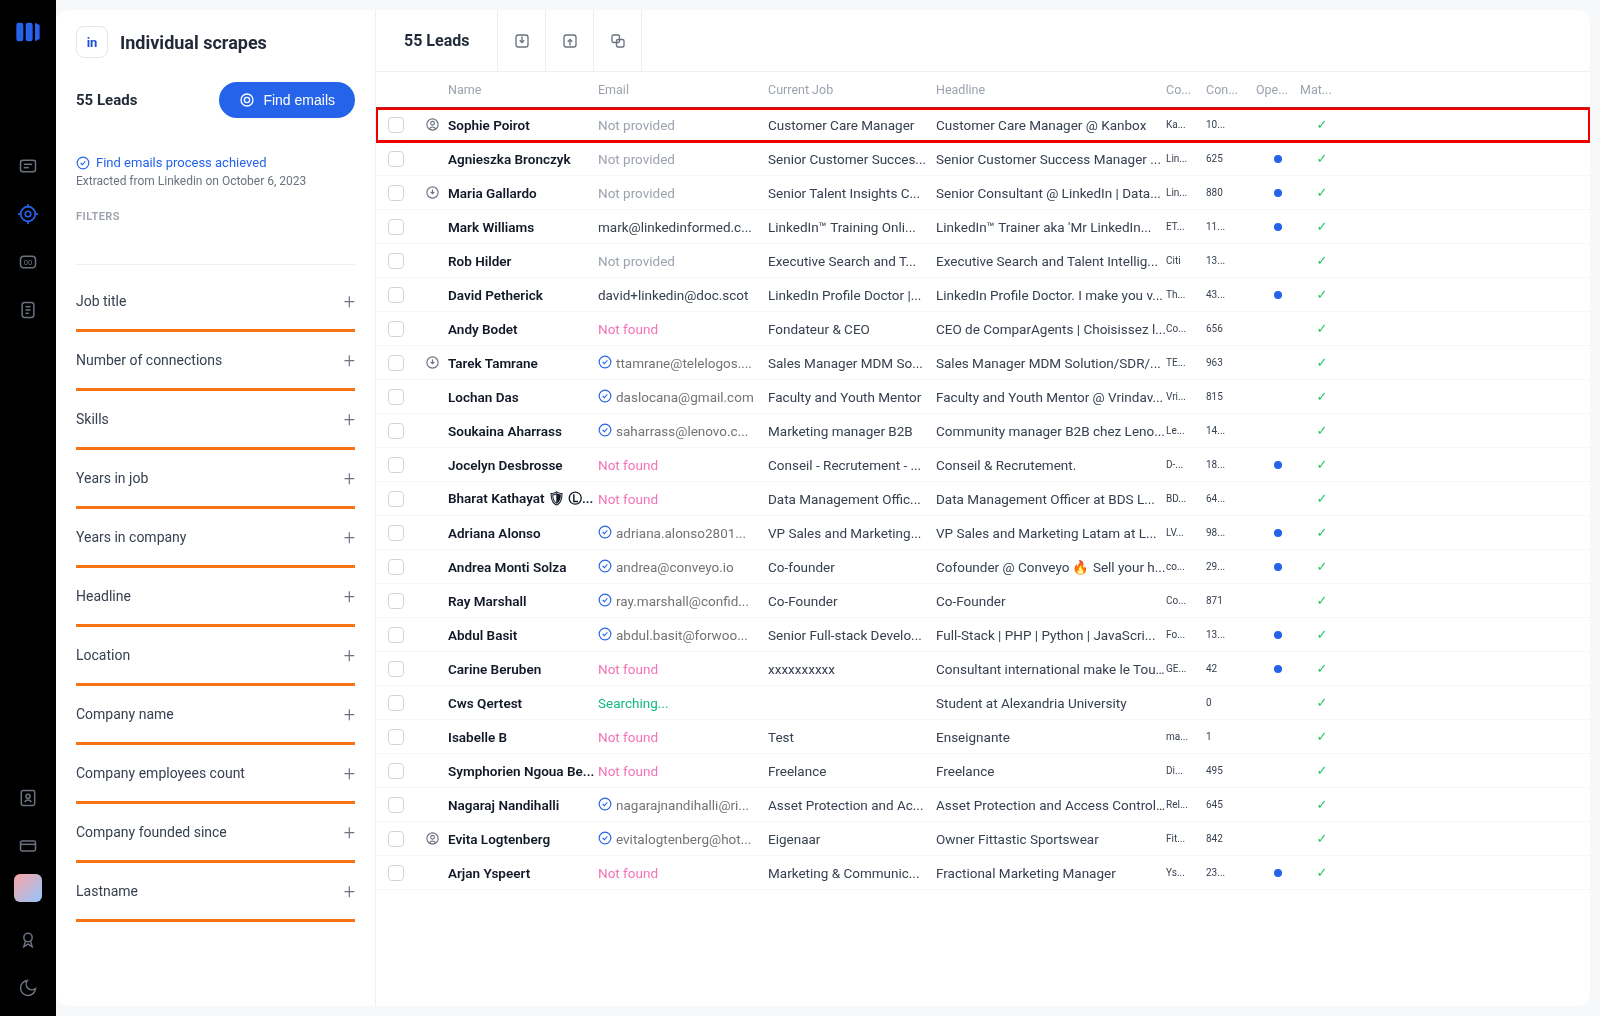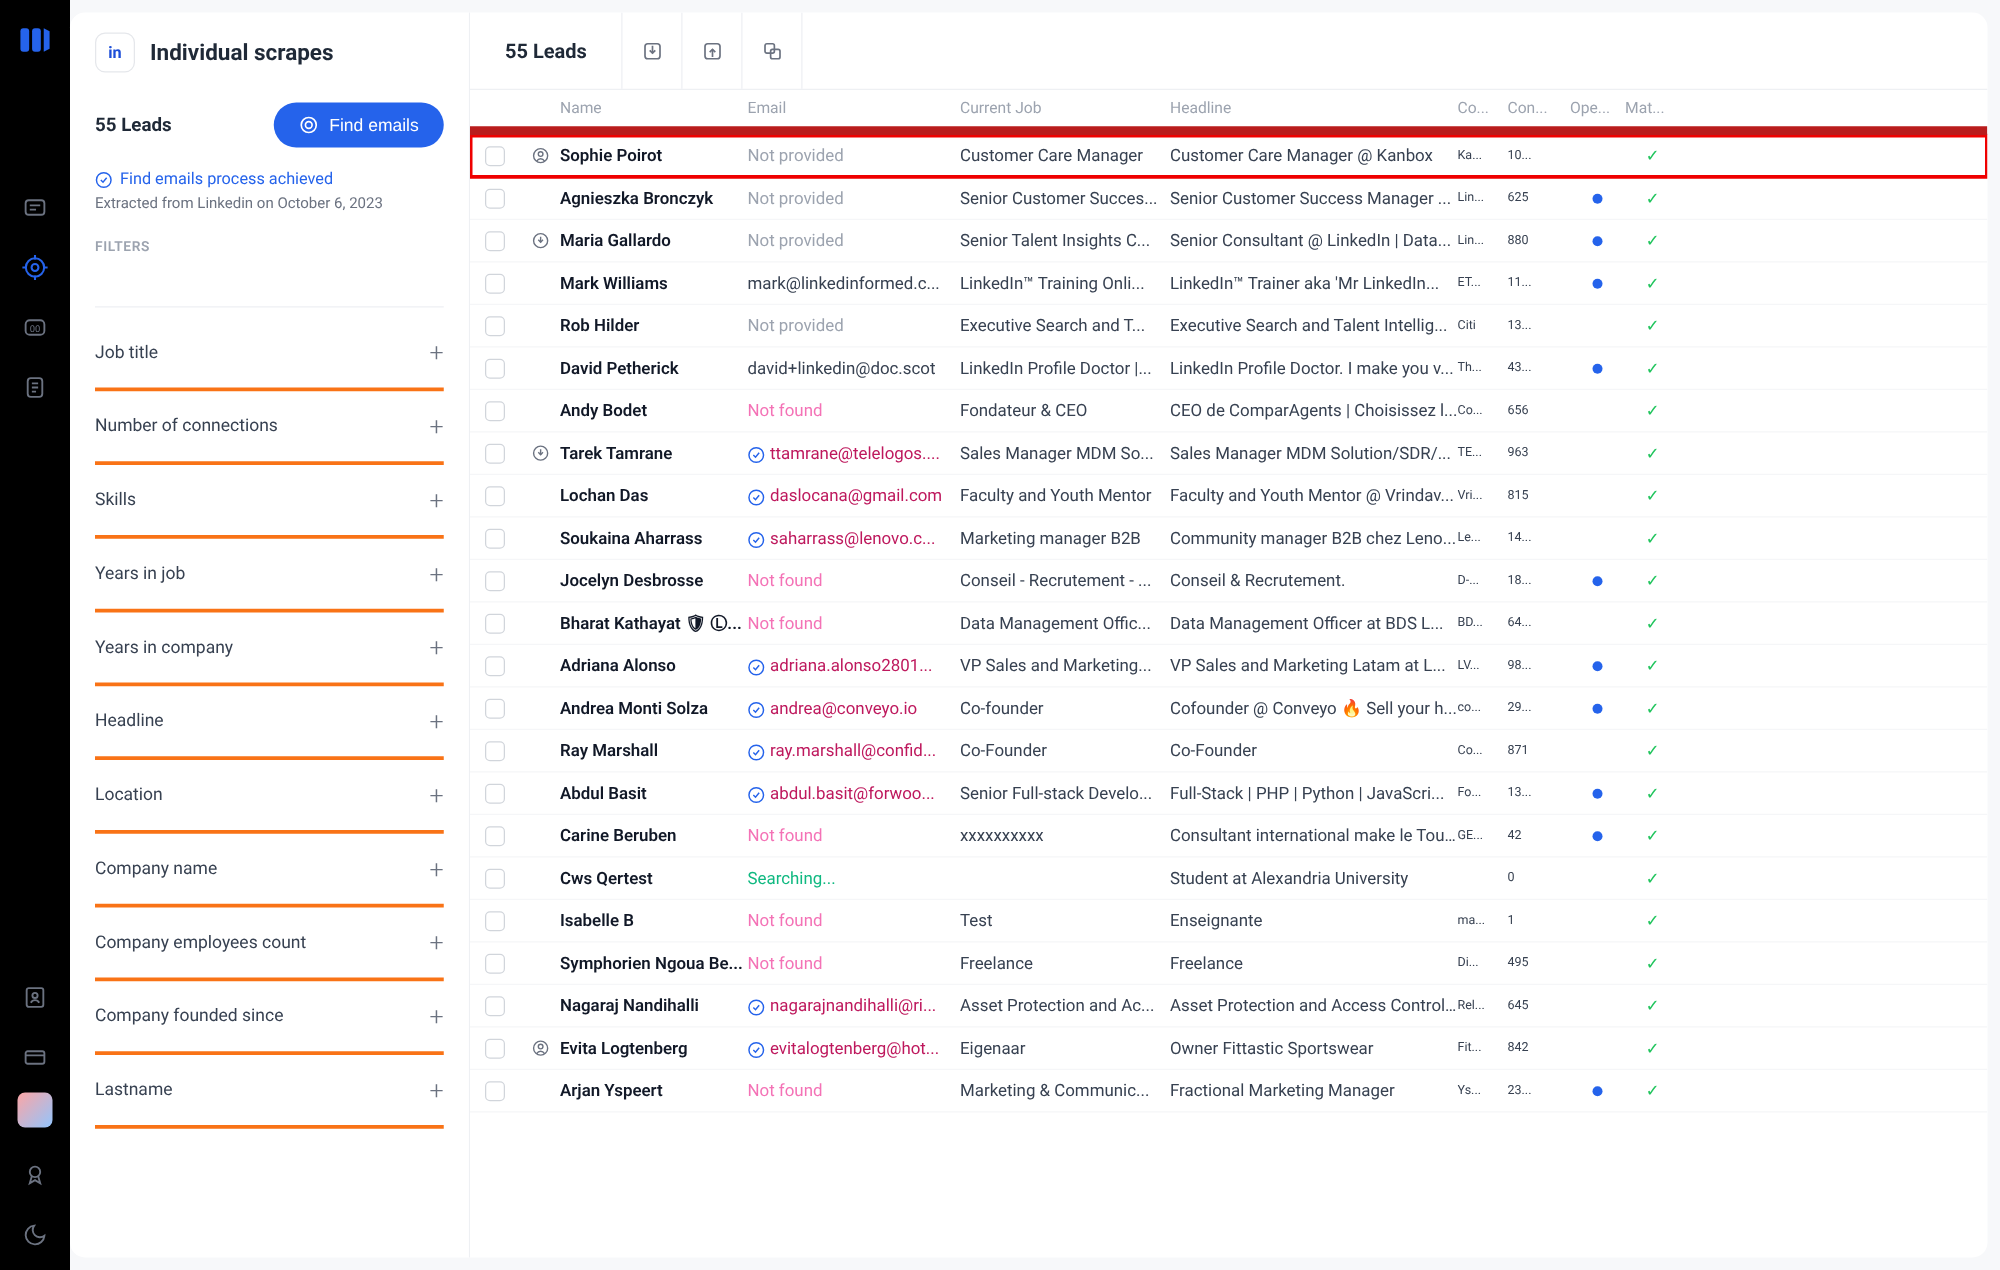--- a/index.html
+++ b/index.html
@@ -14,41 +14,41 @@
 .iconbar .medal, .iconbar .moon { width: 40px; height: 40px; display:flex; align-items:center; justify-content:center; color:#6b7280; margin-bottom:8px; }
 .sidebar { width: 320px; background: #fff; border-right: 1px solid #eef0f3; padding: 16px 20px 0 20px; display: flex; flex-direction: column; font-size: 14px; border-radius: 0 0 0 0; margin: 10px 0 10px 0; border-top-left-radius: 12px; border-bottom-left-radius: 12px; }
 .sidebar .titlebar { display: flex; align-items: center; gap: 14px; margin-bottom: 28px; }
 .sidebar .backbtn { width: 36px; height: 36px; border: 1px solid #e5e7eb; border-radius: 10px; display: flex; align-items: center; justify-content: center; cursor: pointer; color:#374151; }
 .sidebar h1 { font-size: 22px; font-weight: 700; }
 .sidebar .crumb { display: flex; align-items: center; gap: 12px; font-size: 18px; font-weight: 700; margin-bottom: 24px; }
 .sidebar .crumb .lin { width: 32px; height: 32px; border: 1px solid #e5e7eb; border-radius: 8px; display:flex; align-items:center; justify-content:center; font-size:13px; font-weight:700; color:#1d4ed8; }
 .sidebar .leadrow { display: flex; align-items: center; justify-content: space-between; margin-bottom: 18px; }
 .sidebar .leadrow .cnt { font-weight: 700; font-size: 15px; }
 .sidebar .findbtn { background: #2563eb; color: #fff; border: none; border-radius: 999px; padding: 10px 20px; font-size: 14px; font-weight: 400; display: flex; align-items: center; gap: 8px; cursor: pointer; }
-.sidebar .status { color: #2563eb; font-size: 13px; display: flex; align-items: center; gap: 6px; margin-bottom: 4px; }
+.sidebar .status { color: #2563eb; font-size: 13px; display: flex; align-items: center; gap: 6px; margin-bottom: 4px; margin-top: 19px; }
 .sidebar .substatus { color: #6b7280; font-size: 12px; margin-bottom: 22px; }
 .sidebar .filterslabel { font-size: 11px; letter-spacing: 0.5px; color: #9ca3af; font-weight: 600; margin-bottom: 10px; }
 .sidebar .search { width: 100%; border: none; border-bottom: 1px solid #eef0f3; padding: 8px 0; font-size: 13px; margin-bottom: 8px; outline: none; }
 .sidebar .filter { display: flex; align-items: center; justify-content: space-between; padding: 16px 0; border-bottom: 3px solid #f97316; font-size: 14px; color: #374151; cursor: pointer; }
 .sidebar .filter .plus { color: #6b7280; font-size: 20px; font-weight: 300; }
 .main { flex: 1; background: #fff; margin: 10px 10px 10px 0; border-top-right-radius: 12px; border-bottom-right-radius: 12px; display: flex; flex-direction: column; overflow: hidden; }
 .topbar { display: flex; align-items: center; border-bottom: 1px solid #eef0f3; height: 62px; }
 .topbar .title { font-weight: 700; font-size: 16px; padding: 0 28px; border-right: 1px solid #eef0f3; height: 100%; display: flex; align-items: center; }
 .topbar .tbtn { width: 48px; height: 100%; display: flex; align-items: center; justify-content: center; border-right: 1px solid #eef0f3; color: #6b7280; cursor: pointer; }
 .table { flex: 1; overflow-y: auto; }
 .thead, .trow { display: grid; grid-template-columns: 36px 24px 150px 170px 168px 230px 40px 50px 44px 44px; align-items: center; padding: 0 12px; font-size: 13.5px; }
-.thead { height: 36px; color: #9ca3af; font-size: 12.5px; border-bottom: 7px solid #b91c1c; position: sticky; top: 0; background: #fff; }
+.thead { height: 36px; color: #9ca3af; font-size: 12.5px; border-bottom: 1px solid #b91c1c; position: sticky; top: 0; background: #fff; }
 .trow { height: 34px; border-bottom: 1px solid #f5f6f8; }
 .trow.highlight { outline: 3px solid #ef0000; outline-offset: -2px; }
 .trow .name { font-weight: 600; color: #111827; white-space: nowrap; overflow: hidden; text-overflow: ellipsis; }
 .trow .txt { color: #374151; white-space: nowrap; overflow: hidden; text-overflow: ellipsis; }
 .trow .muted { color: #9ca3af; }
 .trow .nf { color: #f472b6; }
 .trow .srch { color: #10b981; }
-.trow .em { color: #be185d; display: flex; align-items: flex-end; gap: 4px; white-space: nowrap; overflow: hidden; text-overflow: ellipsis; }
+.trow .em { color: #737373; display: flex; align-items: flex-start; gap: 4px; white-space: nowrap; overflow: hidden; text-overflow: ellipsis; }
 .trow .em svg { flex-shrink: 0; }
 .cb { width: 16px; height: 16px; border: 1.5px solid #d1d5db; border-radius: 4px; cursor: pointer; }
 .badge { width: 16px; height: 16px; color: #6b7280; display: flex; align-items: center; justify-content: center; }
 .dot { width: 8px; height: 8px; border-radius: 50%; background: #2563eb; margin: 0 auto; }
 .chk { color: #22c55e; text-align: center; font-size: 13px; }
 .small { font-size: 10px; color:#374151; white-space: nowrap; overflow: hidden; text-overflow: ellipsis; }
 </style>
 </head>
 <body>
 

